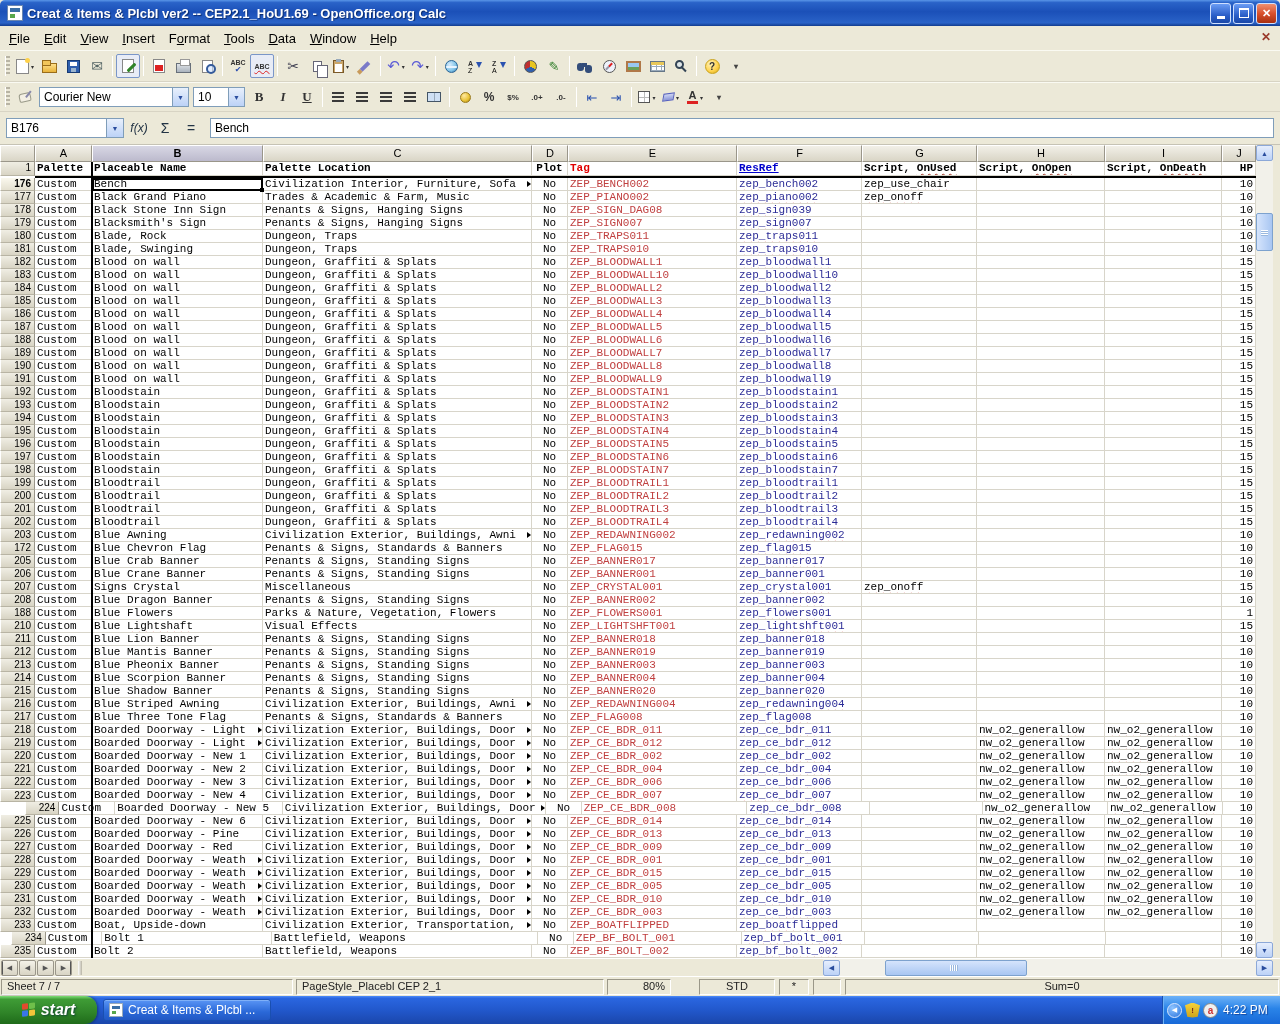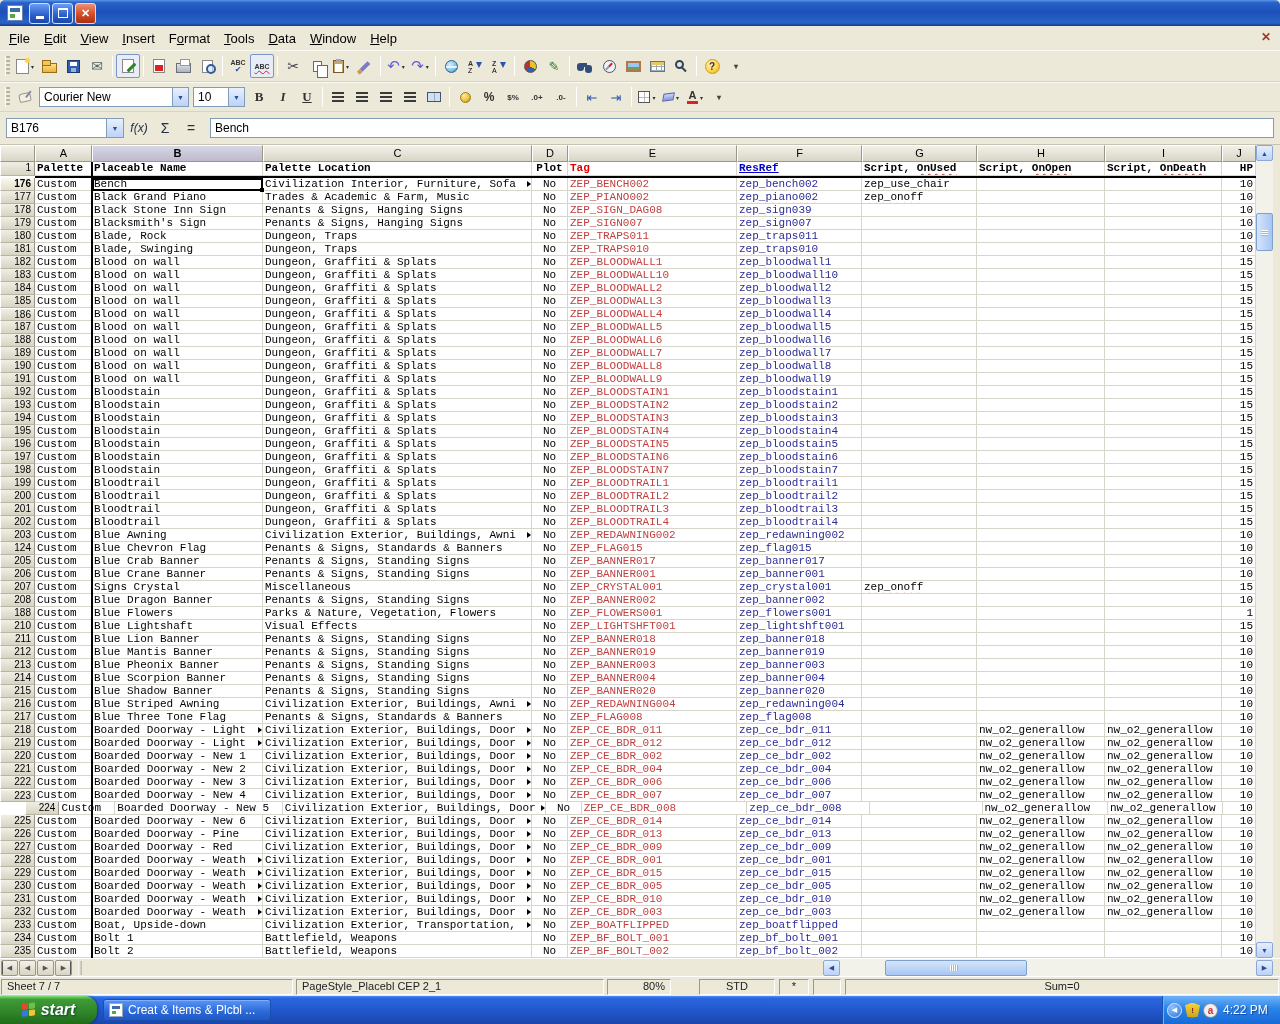--- a/index.html
+++ b/index.html
@@ -183,20 +183,21 @@
   .tr-chev{background:radial-gradient(circle at 35% 30%,#8ec4ff,#2a74dd);border:1px solid #dce8ff;color:#fff;font-size:7px}
   .tr-shield{border-radius:0;background:linear-gradient(180deg,#f8d23a,#caa21a);clip-path:polygon(50% 0,100% 18%,85% 95%,50% 100%,15% 95%,0 18%);color:#7a2a1a;font-weight:bold;font-size:8px}
   .tr-a{background:#f0f0f0;border:1px solid #888;color:#c33;font-weight:bold;font-size:10px}
   .clock{color:#fff;font-size:12px;margin-left:2px;text-shadow:1px 1px 1px #1548a0}
 </style>
 </head>
 <body>
 
 <div class="titlebar">
   <div class="title-icon"></div>
+  <div class="title-text">Creat &amp; Items &amp; Plcbl ver2 -- CEP2.1_HoU1.69 - OpenOffice.org Calc</div>
   <div class="winbtn wb-blue wb-min"></div>
   <div class="winbtn wb-blue wb-rest"></div>
   <div class="winbtn wb-red">
       <span>✕</span>
     </div>
 </div>
 
 <div class="menubar" id="menubar">
 
 <span class="mitem"><u>F</u>ile</span>
@@ -609,21 +610,21 @@
         <div class="c" style="width: 171px; height: 13px;">Blood on wall</div>
         <div class="c" style="width: 269px; height: 13px;">Dungeon, Graffiti &amp; Splats</div>
         <div class="c cD" style="width: 36px; height: 13px;">No</div>
         <div class="c tagv" style="width: 169px; height: 13px;">ZEP_BLOODWALL3</div>
         <div class="c" style="width: 125px; height: 13px;"><span class="resv wavy">zep_bloodwall3</span></div>
         <div class="c" style="width: 115px; height: 13px;"></div>
         <div class="c" style="width: 128px; height: 13px;"></div>
         <div class="c" style="width: 117px; height: 13px;"></div>
         <div class="c cJ" style="width: 34px; height: 13px;">15</div>
       </div>
-      <div class="grow" style="height: 13px; align-items: center;">
+      <div class="grow" style="height: 13px;">
         <div class="rh" style="width: 35px;">186</div>
         <div class="c" style="width: 57px; height: 13px;">Custom</div>
         <div class="c" style="width: 171px; height: 13px;">Blood on wall</div>
         <div class="c" style="width: 269px; height: 13px;">Dungeon, Graffiti &amp; Splats</div>
         <div class="c cD" style="width: 36px; height: 13px;">No</div>
         <div class="c tagv" style="width: 169px; height: 13px;">ZEP_BLOODWALL4</div>
         <div class="c" style="width: 125px; height: 13px;"><span class="resv wavy">zep_bloodwall4</span></div>
         <div class="c" style="width: 115px; height: 13px;"></div>
         <div class="c" style="width: 128px; height: 13px;"></div>
         <div class="c" style="width: 117px; height: 13px;"></div>
@@ -844,21 +845,21 @@
         <div class="c" style="width: 269px; height: 13px;">Civilization Exterior, Buildings, Awni<span class="tmark"></span></div>
         <div class="c cD" style="width: 36px; height: 13px;">No</div>
         <div class="c tagv" style="width: 169px; height: 13px;">ZEP_REDAWNING002</div>
         <div class="c" style="width: 125px; height: 13px;"><span class="resv wavy">zep_redawning002</span></div>
         <div class="c" style="width: 115px; height: 13px;"></div>
         <div class="c" style="width: 128px; height: 13px;"></div>
         <div class="c" style="width: 117px; height: 13px;"></div>
         <div class="c cJ" style="width: 34px; height: 13px;">10</div>
       </div>
       <div class="grow" style="height: 13px;">
-        <div class="rh" style="width: 35px;">124</div>
+        <div class="rh" style="width: 35px;">172</div>
         <div class="c" style="width: 57px; height: 13px;">Custom</div>
         <div class="c" style="width: 171px; height: 13px;">Blue Chevron Flag</div>
         <div class="c" style="width: 269px; height: 13px;"><span class="wavy">Penants</span> &amp; Signs, Standards &amp; Banners</div>
         <div class="c cD" style="width: 36px; height: 13px;">No</div>
         <div class="c tagv" style="width: 169px; height: 13px;">ZEP_FLAG015</div>
         <div class="c" style="width: 125px; height: 13px;"><span class="resv wavy">zep_flag015</span></div>
         <div class="c" style="width: 115px; height: 13px;"></div>
         <div class="c" style="width: 128px; height: 13px;"></div>
         <div class="c" style="width: 117px; height: 13px;"></div>
         <div class="c cJ" style="width: 34px; height: 13px;">10</div>
@@ -1234,21 +1235,21 @@
         <div class="c" style="width: 269px; height: 13px;">Civilization Exterior, Transportation,<span class="tmark"></span></div>
         <div class="c cD" style="width: 36px; height: 13px;">No</div>
         <div class="c tagv" style="width: 169px; height: 13px;">ZEP_BOATFLIPPED</div>
         <div class="c" style="width: 125px; height: 13px;"><span class="resv wavy">zep_boatflipped</span></div>
         <div class="c" style="width: 115px; height: 13px;"></div>
         <div class="c" style="width: 128px; height: 13px;"></div>
         <div class="c" style="width: 117px; height: 13px;"></div>
         <div class="c cJ" style="width: 34px; height: 13px;">10</div>
       </div>
       <div class="grow" style="height: 13px;">
-        <div class="rh" style="width: 35px;">234</div>
+        <div class="rh" style="width: 35px; margin-left: 11px;">234</div>
         <div class="c" style="width: 57px; height: 13px;">Custom</div>
         <div class="c" style="width: 171px; height: 13px;">Bolt 1</div>
         <div class="c" style="width: 269px; height: 13px;">Battlefield, Weapons</div>
         <div class="c cD" style="width: 36px; height: 13px;">No</div>
         <div class="c tagv" style="width: 169px; height: 13px;">ZEP_BF_BOLT_001</div>
         <div class="c" style="width: 125px; height: 13px;"><span class="resv wavy">zep_bf_bolt_001</span></div>
         <div class="c" style="width: 115px; height: 13px;"></div>
         <div class="c" style="width: 128px; height: 13px;"></div>
         <div class="c" style="width: 117px; height: 13px;"></div>
         <div class="c cJ" style="width: 34px; height: 13px;">10</div>

